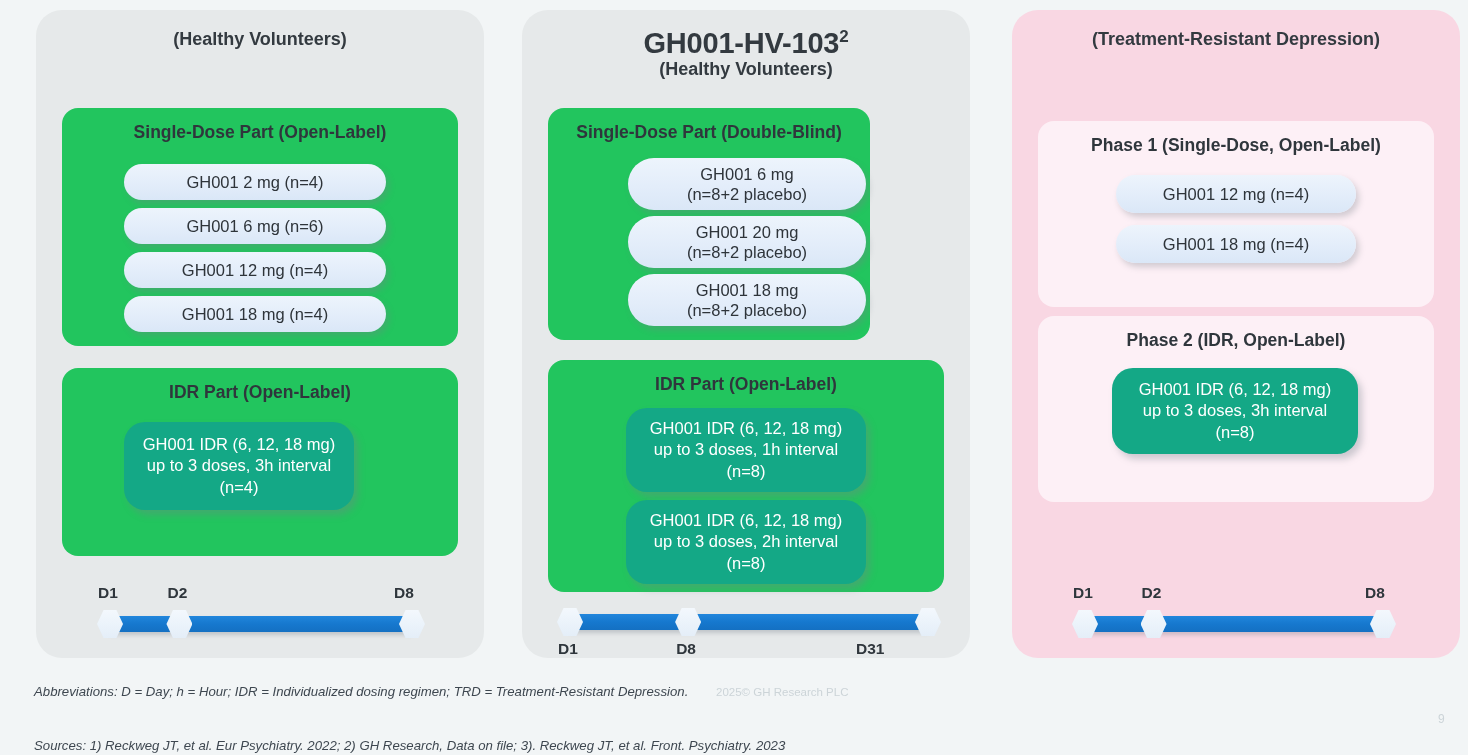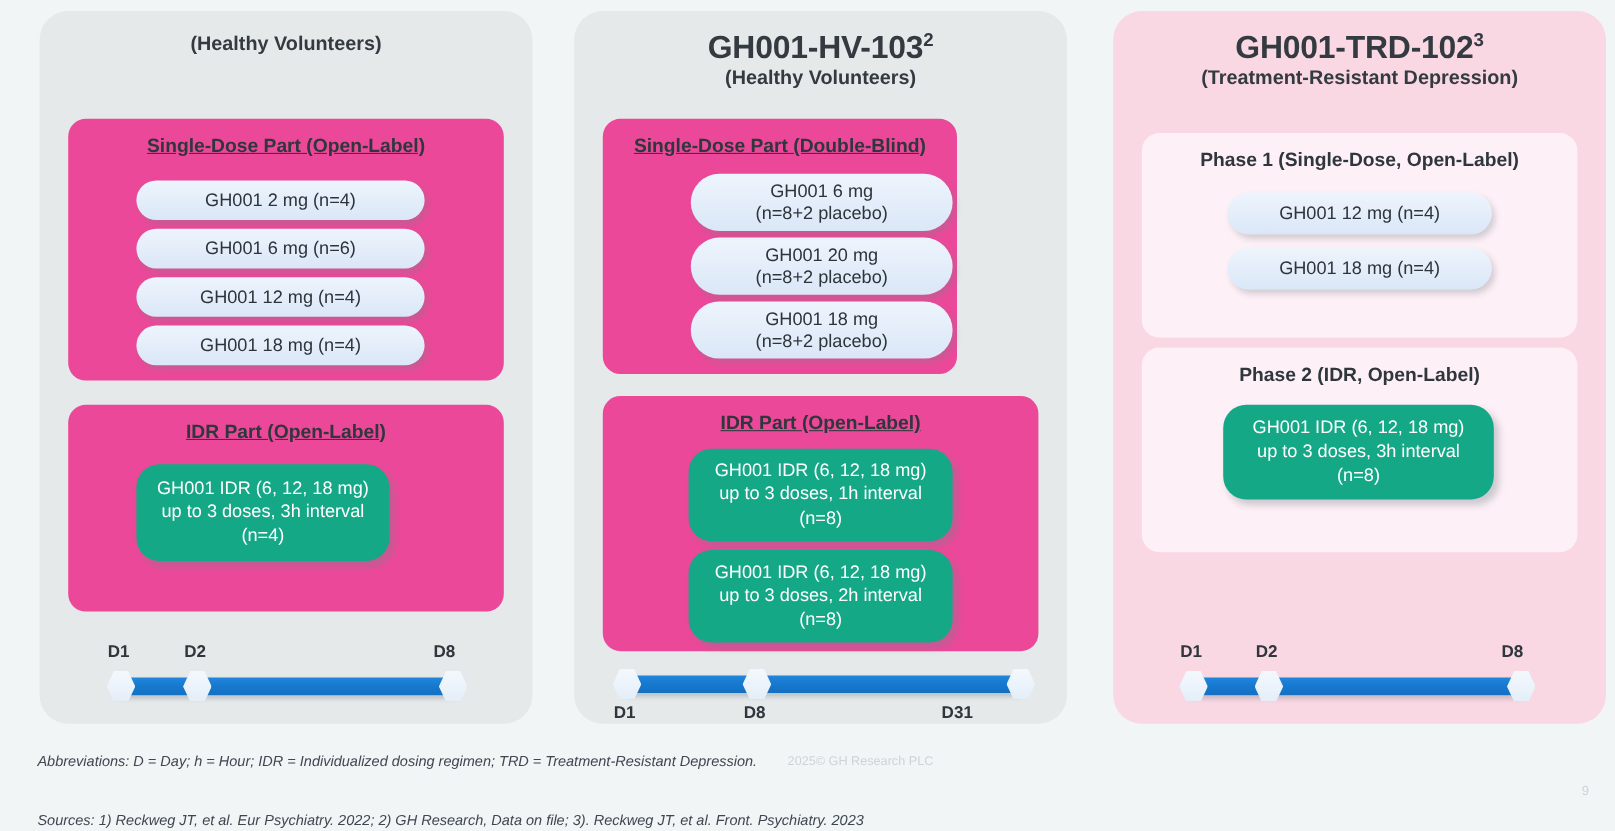--- a/index.html
+++ b/index.html
@@ -42,21 +42,21 @@
     margin-top:2px;
     white-space:nowrap;
   }
 
   
   .card{
     position:absolute;
     border-radius:16px;
     box-sizing:border-box;
   }
-  .card.white{background:#ec4899;text-decoration:underline;}
+  .card.white{background:#22c55e;}
   .card.lightpink{background:#FDF0F6;}
 
   .card-title{
     text-align:center;
     font-weight:bold;
     font-size:17.5px;
     color:#2F363C;
     margin-top:14px;
     white-space:nowrap;
   }
@@ -237,21 +237,20 @@
       <div class="tl-bar" style="left: 570px; top: 614px; width: 358px;"></div>
       <div class="tl-node" style="left: 557px; top: 608px;"></div>
       <div class="tl-label" style="top: 640px; left: 558px;">D1</div>
       <div class="tl-node" style="left: 675.14px; top: 608px;"></div>
       <div class="tl-label" style="top: 640px; left: 676.14px;">D8</div>
       <div class="tl-node" style="left: 915px; top: 608px;"></div>
       <div class="tl-label" style="top: 640px; left: 856px; text-align: center;">D31</div>
     </div>
     <div class="panel pink" style="left: 1012px; top: 10px; width: 448px; height: 648px;">
       <div class="panel-title" style="position: absolute; left: 0px; right: 0px; top: 18px;">
-        <span class="code">GH001-TRD-102<sup>3</sup></span>
         <span class="sub">(Treatment-Resistant Depression)</span>
       </div>
       <div class="card lightpink" style="left: 26px; top: 100px; width: 396px; height: 186px; margin-top: 11px;">
         <div class="card-title">Phase 1 (Single-Dose, Open-Label)</div>
         <div class="pill" style="position: absolute; left: 78px; top: 54px; width: 240px; height: 38px;">
           <div>
             <span>GH001 12 mg (n=4)</span>
           </div>
         </div>
         <div class="pill" style="position: absolute; left: 78px; top: 104px; width: 240px; height: 38px;">

